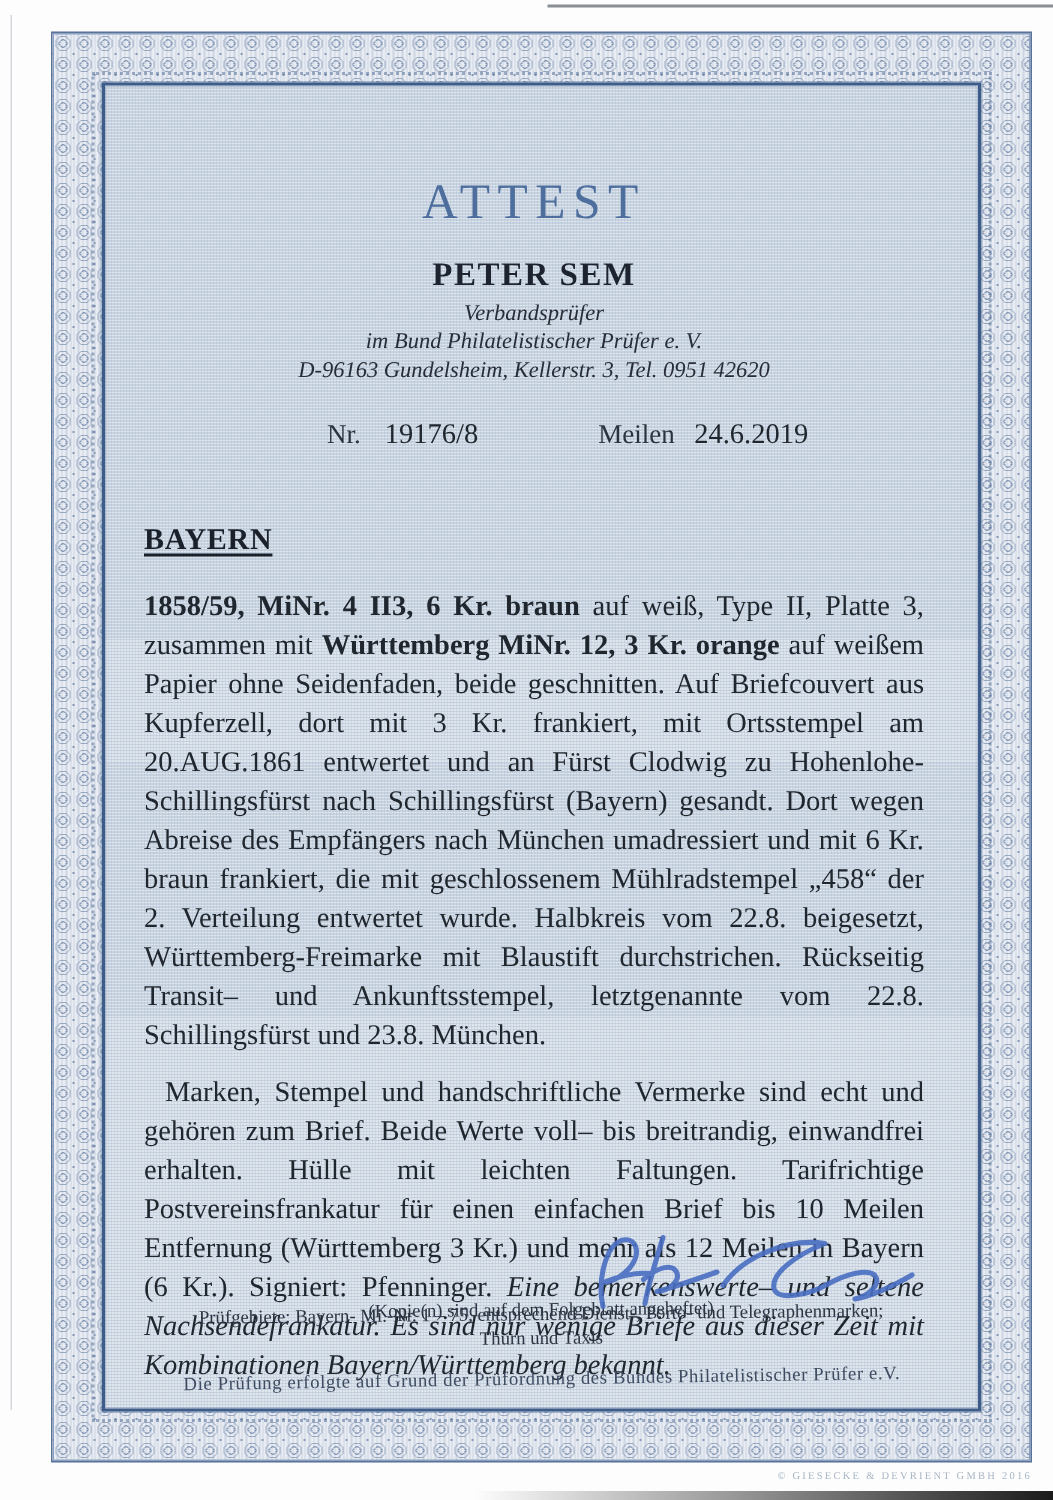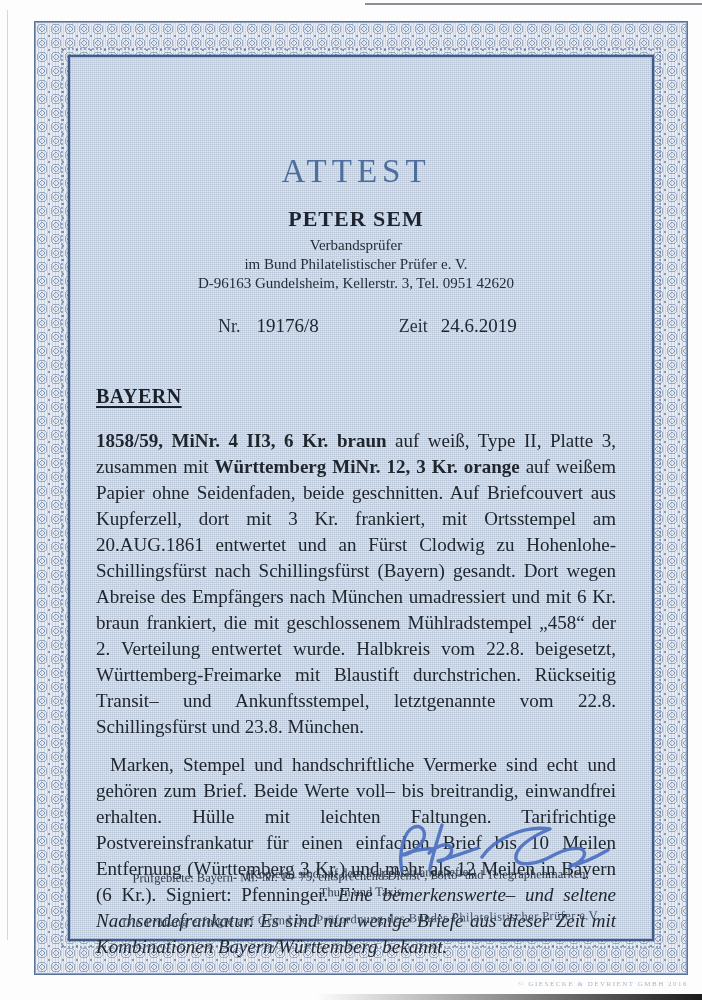--- a/index.html
+++ b/index.html
@@ -34,29 +34,29 @@
   .inner{
     width:100%;height:100%;box-sizing:border-box;position:relative;
     background-color:#dfe5ec;
     background-image:
       repeating-linear-gradient(0deg, rgba(146,168,196,.30) 0 1px, transparent 1px 2px),
       repeating-linear-gradient(90deg, rgba(146,168,196,.22) 0 1px, transparent 1px 2px);
     border:2px solid #3d5c8a;
     outline:2px dotted rgba(61,92,138,.45);
     outline-offset:5px;
     box-shadow:0 0 0 1px rgba(61,92,138,.35), inset 0 0 0 1px rgba(61,92,138,.20);
-    padding:64px 36px 14px 26px;
+    padding:28px 36px 14px 26px;
   }
   .center{text-align:center;}
   .title{
     font-size:33px;line-height:1;letter-spacing:5px;color:#4e6f9e;
     margin-top:34px;font-weight:400;
   }
   .examiner-name{font-size:22px;font-weight:700;letter-spacing:1px;margin-top:18px;color:#1d2430;}
-  .hline{font-size:15px;line-height:1;margin-top:6px;color:#262d38;}
+  .hline{font-size:15px;line-height:1;margin-top:6px;color:#262d38;font-style:italic;}
   .hline + .hline{margin-top:4px;}
 
   .ref-row{display:flex;align-items:baseline;margin-top:24px;}
   .ref-lbl{font-size:18px;color:#2a323e;}
   .ref-val{font-size:19px;color:#20262e;}
   .ref-lbl.nr{margin-left:122px;}
   .ref-val.nr{margin-left:16px;}
   .ref-lbl.datum{margin-left:80px;}
   .ref-val.datum{margin-left:13px;}
 
@@ -98,21 +98,21 @@
     <div class="center title">ATTEST</div>
 
     <div class="center examiner-name">PETER SEM</div>
     <div class="center hline">Verbandsprüfer</div>
     <div class="center hline">im Bund Philatelistischer Prüfer e. V.</div>
     <div class="center hline">D-96163 Gundelsheim, Kellerstr. 3, Tel. 0951 42620</div>
 
     <div class="ref-row">
       <span class="ref-lbl nr">Nr.</span>
       <span class="ref-val nr">19176/8</span>
-      <span class="ref-lbl datum">Zeit</span>
+      <span class="ref-lbl datum">Meilen</span>
       <span class="ref-val datum">24.6.2019</span>
     </div>
 
     <div class="heading">BAYERN</div>
 
     <div class="para para1"><span style="font-weight: 700;">1858/59, MiNr. 4 II3, 6 Kr. braun</span><span> auf weiß, Type II, Platte 3, zusammen mit </span><span style="font-weight: 700;">Württemberg MiNr. 12, 3 Kr. orange</span><span> auf weißem Papier ohne Seidenfaden, beide geschnitten. Auf Briefcouvert aus Kupferzell, dort mit 3 Kr. frankiert, mit Ortsstempel am 20.AUG.1861 entwertet und an Fürst Clodwig zu Hohenlohe-Schillingsfürst nach Schillingsfürst (Bayern) gesandt. Dort wegen Abreise des Empfängers nach München umadressiert und mit 6 Kr. braun frankiert, die mit geschlossenem Mühlradstempel „458“ der 2. Verteilung entwertet wurde. Halbkreis vom 22.8. beigesetzt, Württemberg-Freimarke mit Blaustift durchstrichen. Rückseitig Transit– und Ankunftsstempel, letztgenannte vom 22.8. Schillingsfürst und 23.8. München.</span></div>
 
     <div class="para para2"><span>Marken, Stempel und handschriftliche Vermerke sind echt und gehören zum Brief. Beide Werte voll– bis breitrandig, einwandfrei erhalten. Hülle mit leichten Faltungen. Tarifrichtige Postvereinsfrankatur für einen einfachen Brief bis 10 Meilen Entfernung (Württemberg 3 Kr.) und mehr als 12 Meilen in Bayern (6 Kr.). Signiert: Pfenninger. </span><span style="font-style: italic;">Eine bemerkenswerte– und seltene Nachsendefrankatur. Es sind nur wenige Briefe aus dieser Zeit mit Kombinationen Bayern/Württemberg bekannt.</span></div>
 
     <svg class="signature" viewBox="0 0 240 72" xmlns="http://www.w3.org/2000/svg">

